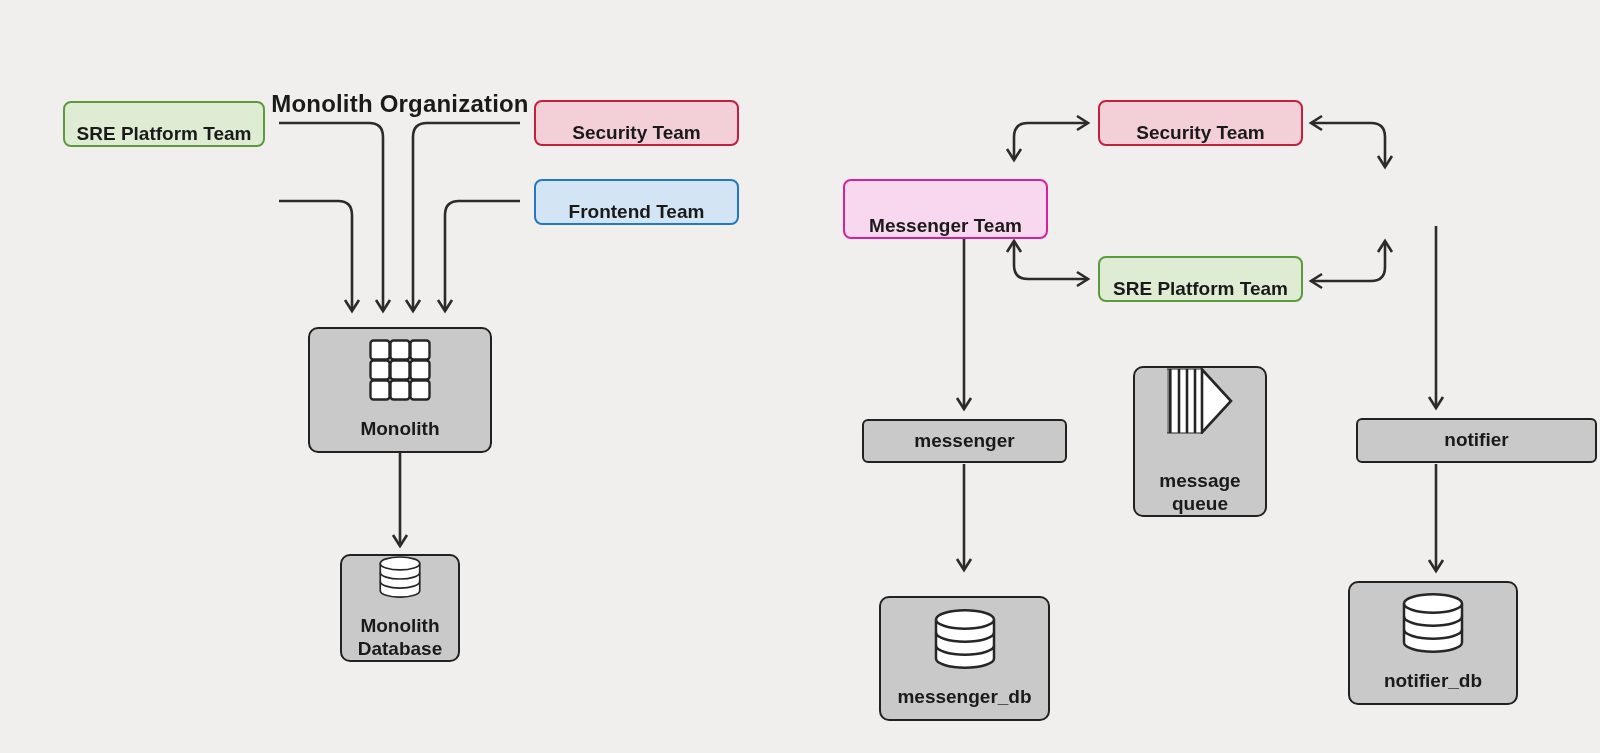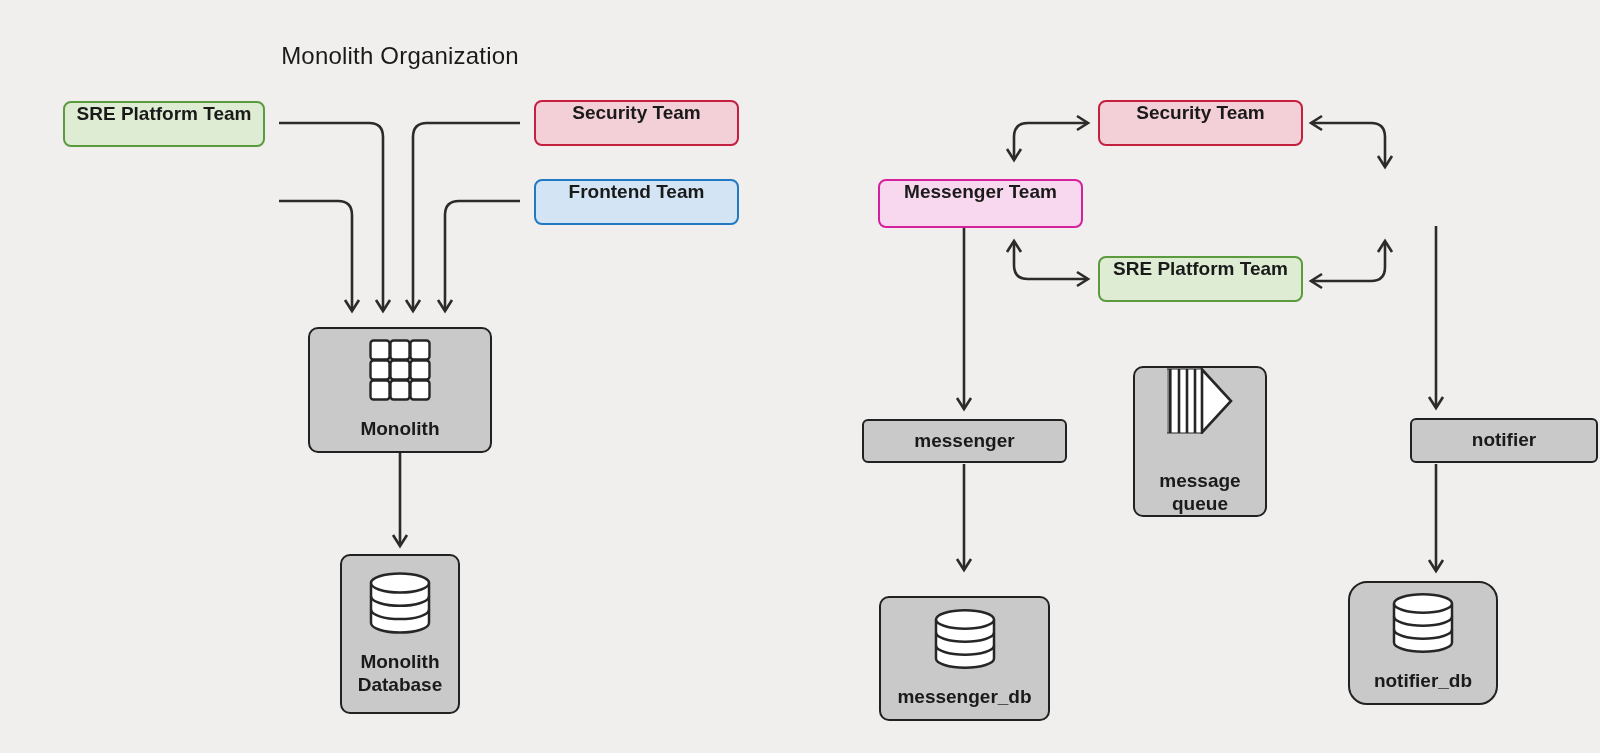--- a/index.html
+++ b/index.html
@@ -7,31 +7,32 @@
   #canvas {
     position: relative;
     width: 1600px; height: 753px;
     background: var(--bg, #f0efed);
     overflow: hidden;
   }
   .title {
     position: absolute;
     text-align: center;
     font-size: 24px;
-    font-weight: 400;
+    font-weight: 700;
     color: var(--text, #1a1a1a);
     letter-spacing: 0.2px;
+    margin-top: 48px;
   }
   .team {
     position: absolute;
     box-sizing: border-box;
     border: 2.5px solid var(--bc, #333);
     background: var(--fc, #eee);
     border-radius: 8px;
-    display: flex; align-items: flex-start; justify-content: center;
+    display: flex; align-items: flex-end; justify-content: center;
     font-size: 19px; font-weight: 600;
     color: var(--text, #1a1a1a);
   }
   .node {
     position: absolute;
     box-sizing: border-box;
     background: var(--node-fill, #c9c9c9);
     border: 2.5px solid var(--node-border, #212121);
     border-radius: 10px;
     display: flex; flex-direction: column;
@@ -99,34 +100,34 @@
         <rect x="21.5" y="21.5" width="19" height="19" rx="3"></rect>
         <rect x="41.5" y="21.5" width="19" height="19" rx="3"></rect>
         <rect x="1.5" y="41.5" width="19" height="19" rx="3"></rect>
         <rect x="21.5" y="41.5" width="19" height="19" rx="3"></rect>
         <rect x="41.5" y="41.5" width="19" height="19" rx="3"></rect>
       </g>
     </svg>
     <span class="lbl">Monolith</span>
   </div>
 
-  <div class="node" style="left:340px; top:554px; width:120px; height:160px;">
+  <div class="node" style="left:340px; top:554px; width:120px; height:108px;">
     <svg class="ic" width="64" height="62" viewBox="0 0 64 62">
       <path d="M3 11 V51 A29 9.5 0 0 0 61 51 V11" fill="#ffffff" stroke-width="2.5"></path>
       <ellipse cx="32" cy="11" rx="29" ry="9.5" fill="#ffffff" stroke-width="2.5"></ellipse>
       <path d="M3 24.3 A29 9.5 0 0 0 61 24.3" fill="none" stroke-width="2.5"></path>
       <path d="M3 37.6 A29 9.5 0 0 0 61 37.6" fill="none" stroke-width="2.5"></path>
     </svg>
     <span class="lbl">Monolith Database</span>
   </div>
 
   <div class="team" style="left: 1098px; top: 100px; width: 205px; height: 46px; --bc: #c41f3e; --fc: #f3d0d8;">
     <span>Security Team</span>
   </div>
-  <div class="team" style="left: 878px; top: 179px; width: 205px; height: 49px; --bc: #d6219c; --fc: #f8d8ee;">
+  <div class="team" style="left: 843px; top: 179px; width: 205px; height: 60px; --bc: #d6219c; --fc: #f8d8ee;">
     <span>Messenger Team</span>
   </div>
   <div class="team" style="left: 1098px; top: 256px; width: 205px; height: 46px; --bc: #5b9b3d; --fc: #ddecd2;">
     <span>SRE Platform Team</span>
   </div>
 
   <div class="node service" style="left:862px; top:419px; width:205px; height:44px;">
     <span class="lbl">messenger</span>
   </div>
 
@@ -135,35 +136,35 @@
       <rect x="0" y="1" width="35" height="64" fill="#ffffff" stroke="none"></rect>
       <line x1="3" y1="1" x2="3" y2="65" stroke-width="3.2"></line>
       <line x1="12" y1="1" x2="12" y2="65" stroke-width="2.6"></line>
       <line x1="20" y1="1" x2="20" y2="65" stroke-width="2.6"></line>
       <line x1="28" y1="1" x2="28" y2="65" stroke-width="2.6"></line>
       <path d="M35 1.5 L64 33 L35 64.5 Z" fill="#ffffff" stroke-width="2.6"></path>
     </svg>
     <span class="lbl">message queue</span>
   </div>
 
-  <div class="node service" style="left:1410px; top:418px; width:188px; height:45px;">
+  <div class="node service" style="left:1356px; top:418px; width:241px; height:45px;">
     <span class="lbl">notifier</span>
   </div>
 
   <div class="node" style="left:879px; top:580px; width:171px; height:125px;margin-top:16px;">
     <svg class="ic" width="64" height="60" viewBox="0 0 64 60">
       <path d="M3 10.5 V49.5 A29 9.2 0 0 0 61 49.5 V10.5" fill="#ffffff" stroke-width="2.5"></path>
       <ellipse cx="32" cy="10.5" rx="29" ry="9.2" fill="#ffffff" stroke-width="2.5"></ellipse>
       <path d="M3 23.5 A29 9.2 0 0 0 61 23.5" fill="none" stroke-width="2.5"></path>
       <path d="M3 36.5 A29 9.2 0 0 0 61 36.5" fill="none" stroke-width="2.5"></path>
     </svg>
     <span class="lbl">messenger_db</span>
   </div>
 
-  <div class="node" style="left:1348px; top:581px; width:150px; height:124px;border-radius:19px;">
+  <div class="node" style="left:1348px; top:581px; width:170px; height:124px;">
     <svg class="ic" width="64" height="60" viewBox="0 0 64 60">
       <path d="M3 10.5 V49.5 A29 9.2 0 0 0 61 49.5 V10.5" fill="#ffffff" stroke-width="2.5"></path>
       <ellipse cx="32" cy="10.5" rx="29" ry="9.2" fill="#ffffff" stroke-width="2.5"></ellipse>
       <path d="M3 23.5 A29 9.2 0 0 0 61 23.5" fill="none" stroke-width="2.5"></path>
       <path d="M3 36.5 A29 9.2 0 0 0 61 36.5" fill="none" stroke-width="2.5"></path>
     </svg>
     <span class="lbl">notifier_db</span>
   </div>
 
 </div>

